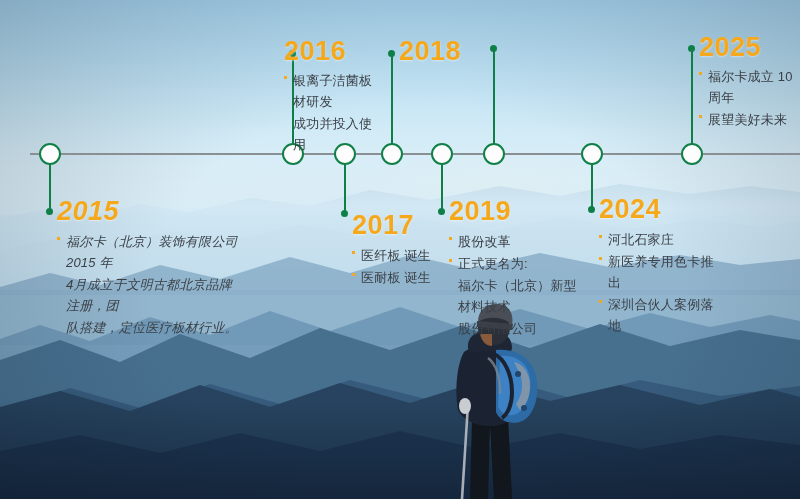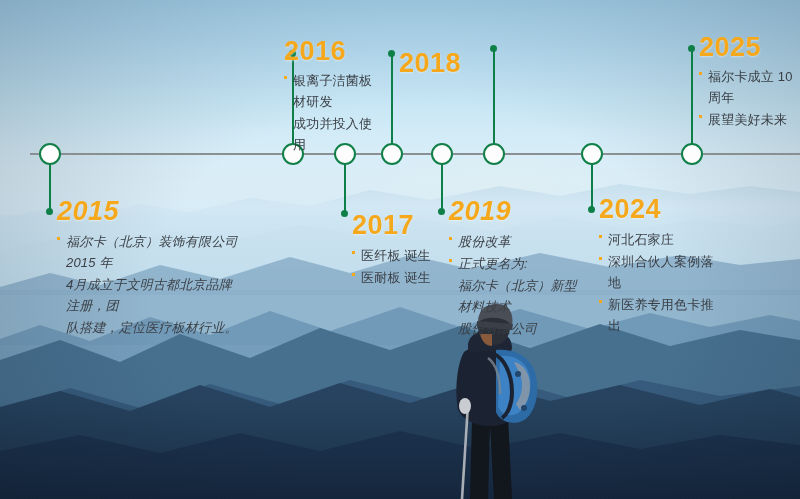--- a/index.html
+++ b/index.html
@@ -216,41 +216,41 @@
   </div>
 
   <div class="entry" style="left:352px;top:212px;width:90px;">
     <div class="year">2017</div>
     <ul class="bullets">
       <li>医纤板 诞生</li>
       <li>医耐板 诞生</li>
     </ul>
   </div>
 
-  <div class="entry up" style="left:399px;top:50px;width:100px;">
+  <div class="entry up" style="left:399px;top:38px;width:100px;">
     <div class="year">2018</div>
   </div>
 
-  <div class="entry" style="left:449px;top:198px;width:130px;font-style:italic;">
+  <div class="entry" style="left:449px;top:198px;width:130px;">
     <div class="year">2019</div>
     <ul class="bullets">
       <li>股份改革</li>
       <li>正式更名为:</li>
       <li class="cont">福尔卡（北京）新型材料技术</li>
       <li class="cont">股份有限公司</li>
     </ul>
   </div>
 
 
   <div class="entry" style="left:599px;top:196px;width:120px;">
     <div class="year">2024</div>
     <ul class="bullets">
       <li>河北石家庄</li>
+      <li>新医养专用色卡推出</li>
       <li>深圳合伙人案例落地</li>
-      <li>新医养专用色卡推出</li>
     </ul>
   </div>
 
   <div class="entry up" style="left:699px;top:34px;width:100px;">
     <div class="year">2025</div>
     <ul class="bullets">
       <li>福尔卡成立 10 周年</li>
       <li>展望美好未来</li>
     </ul>
   </div>

